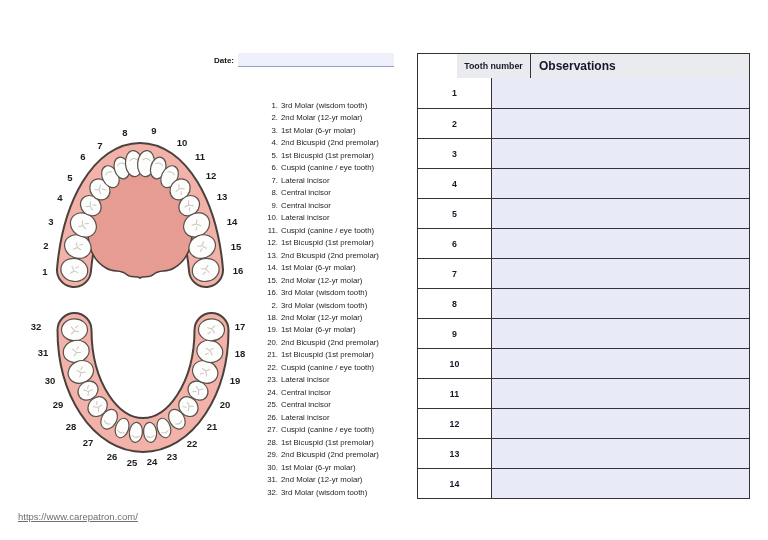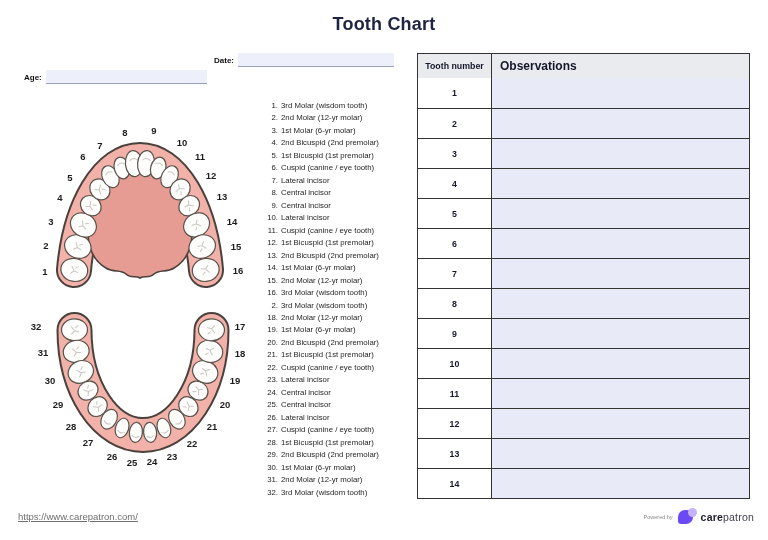--- a/index.html
+++ b/index.html
@@ -40,21 +40,21 @@
   .tl-row{display:flex;line-height:12.47px;font-size:7.8px;color:#1f1f1f;white-space:nowrap;}
   .tl-num{width:22px;text-align:right;margin-right:3px;flex:none;}
 
   
   .obs-table{
     position:absolute;left:417px;top:53px;width:333px;
     border:1.4px solid var(--table_border);box-sizing:border-box;background:#fff;
   }
   .t-row{display:flex;box-sizing:border-box;}
   .t-row + .t-row{border-top:1px solid var(--table_border);}
-  .t-head{height:24px;background:var(--header_bg);}
+  .t-head{height:24px;background:var(--header_bg);margin-left:39px;}
   .t-body-row{height:30px;}
   .c-num{
     width:74px;flex:none;border-right:1px solid var(--table_border);
     display:flex;align-items:center;justify-content:center;
     font-size:8.8px;font-weight:bold;color:#15182b;background:#fff;box-sizing:border-box;
   }
   .t-head .c-num{background:var(--header_bg);}
   .c-obs{flex:1;background:var(--obs_cell_bg);display:flex;align-items:center;}
   .t-head .c-obs{background:var(--header_bg);font-size:12px;font-weight:bold;color:#15182b;padding-left:8px;}
 
@@ -77,29 +77,24 @@
   }
   .brand-text{font-size:10.5px;color:var(--brand_text);letter-spacing:.2px;}
   .brand-bold{font-weight:bold;}
   .brand-light{font-weight:normal;color:#41414d;}
 </style>
 </head>
 <body>
 
 <div class="page">
 
-  <h1 class="title">Tooth Chart</h1>
 
   <div class="ffield" style="left:214px;top:53px;align-items:center;">
     <span class="flabel">Date:</span>
     <input class="finput" style="width: 152px;" value="">
-  </div>
-  <div class="ffield" style="left:24px;top:70px;">
-    <span class="flabel">Age:</span>
-    <input class="finput" style="width: 157px;" value="">
   </div>
 
   <svg id="upper-arch" class="arch-svg" style="left:28px;top:106px;" width="230" height="195" viewBox="0 0 230 195">
     <path class="band-outline" d="M 46 164 A 67 133 0 0 1 178 164"></path>
     <path class="band-fill" d="M 46 164 A 67 133 0 0 1 178 164"></path>
     <path class="palate" d="M 60 126 C 60 88 82 66 112 66 C 142 66 164 88 164 126
          C 164 143 158 155 146 162 C 138 167 132 163 126 168
          C 121 173 116 169 112 172 C 108 169 103 173 98 168
          C 92 163 86 167 78 162 C 66 155 60 143 60 126 Z"></path>
     <g class="teeth">
@@ -468,22 +463,14 @@
         </div>
         <div class="t-row t-body-row">
           <div class="c-num">14</div>
           <div class="c-obs"></div>
         </div>
       </div>
   </div>
 
   <a class="site-link" href="#">https://www.carepatron.com/</a>
 
-  <div class="powered">
-    <span class="powered-label">Powered by</span>
-    <span class="logo-mark">
-      <span class="logo-blob"></span>
-      <span class="logo-dot"></span>
-    </span>
-    <span class="brand-text"><span class="brand-bold">care</span><span class="brand-light">patron</span></span>
-  </div>
 
 </div>
 
 </body></html>

